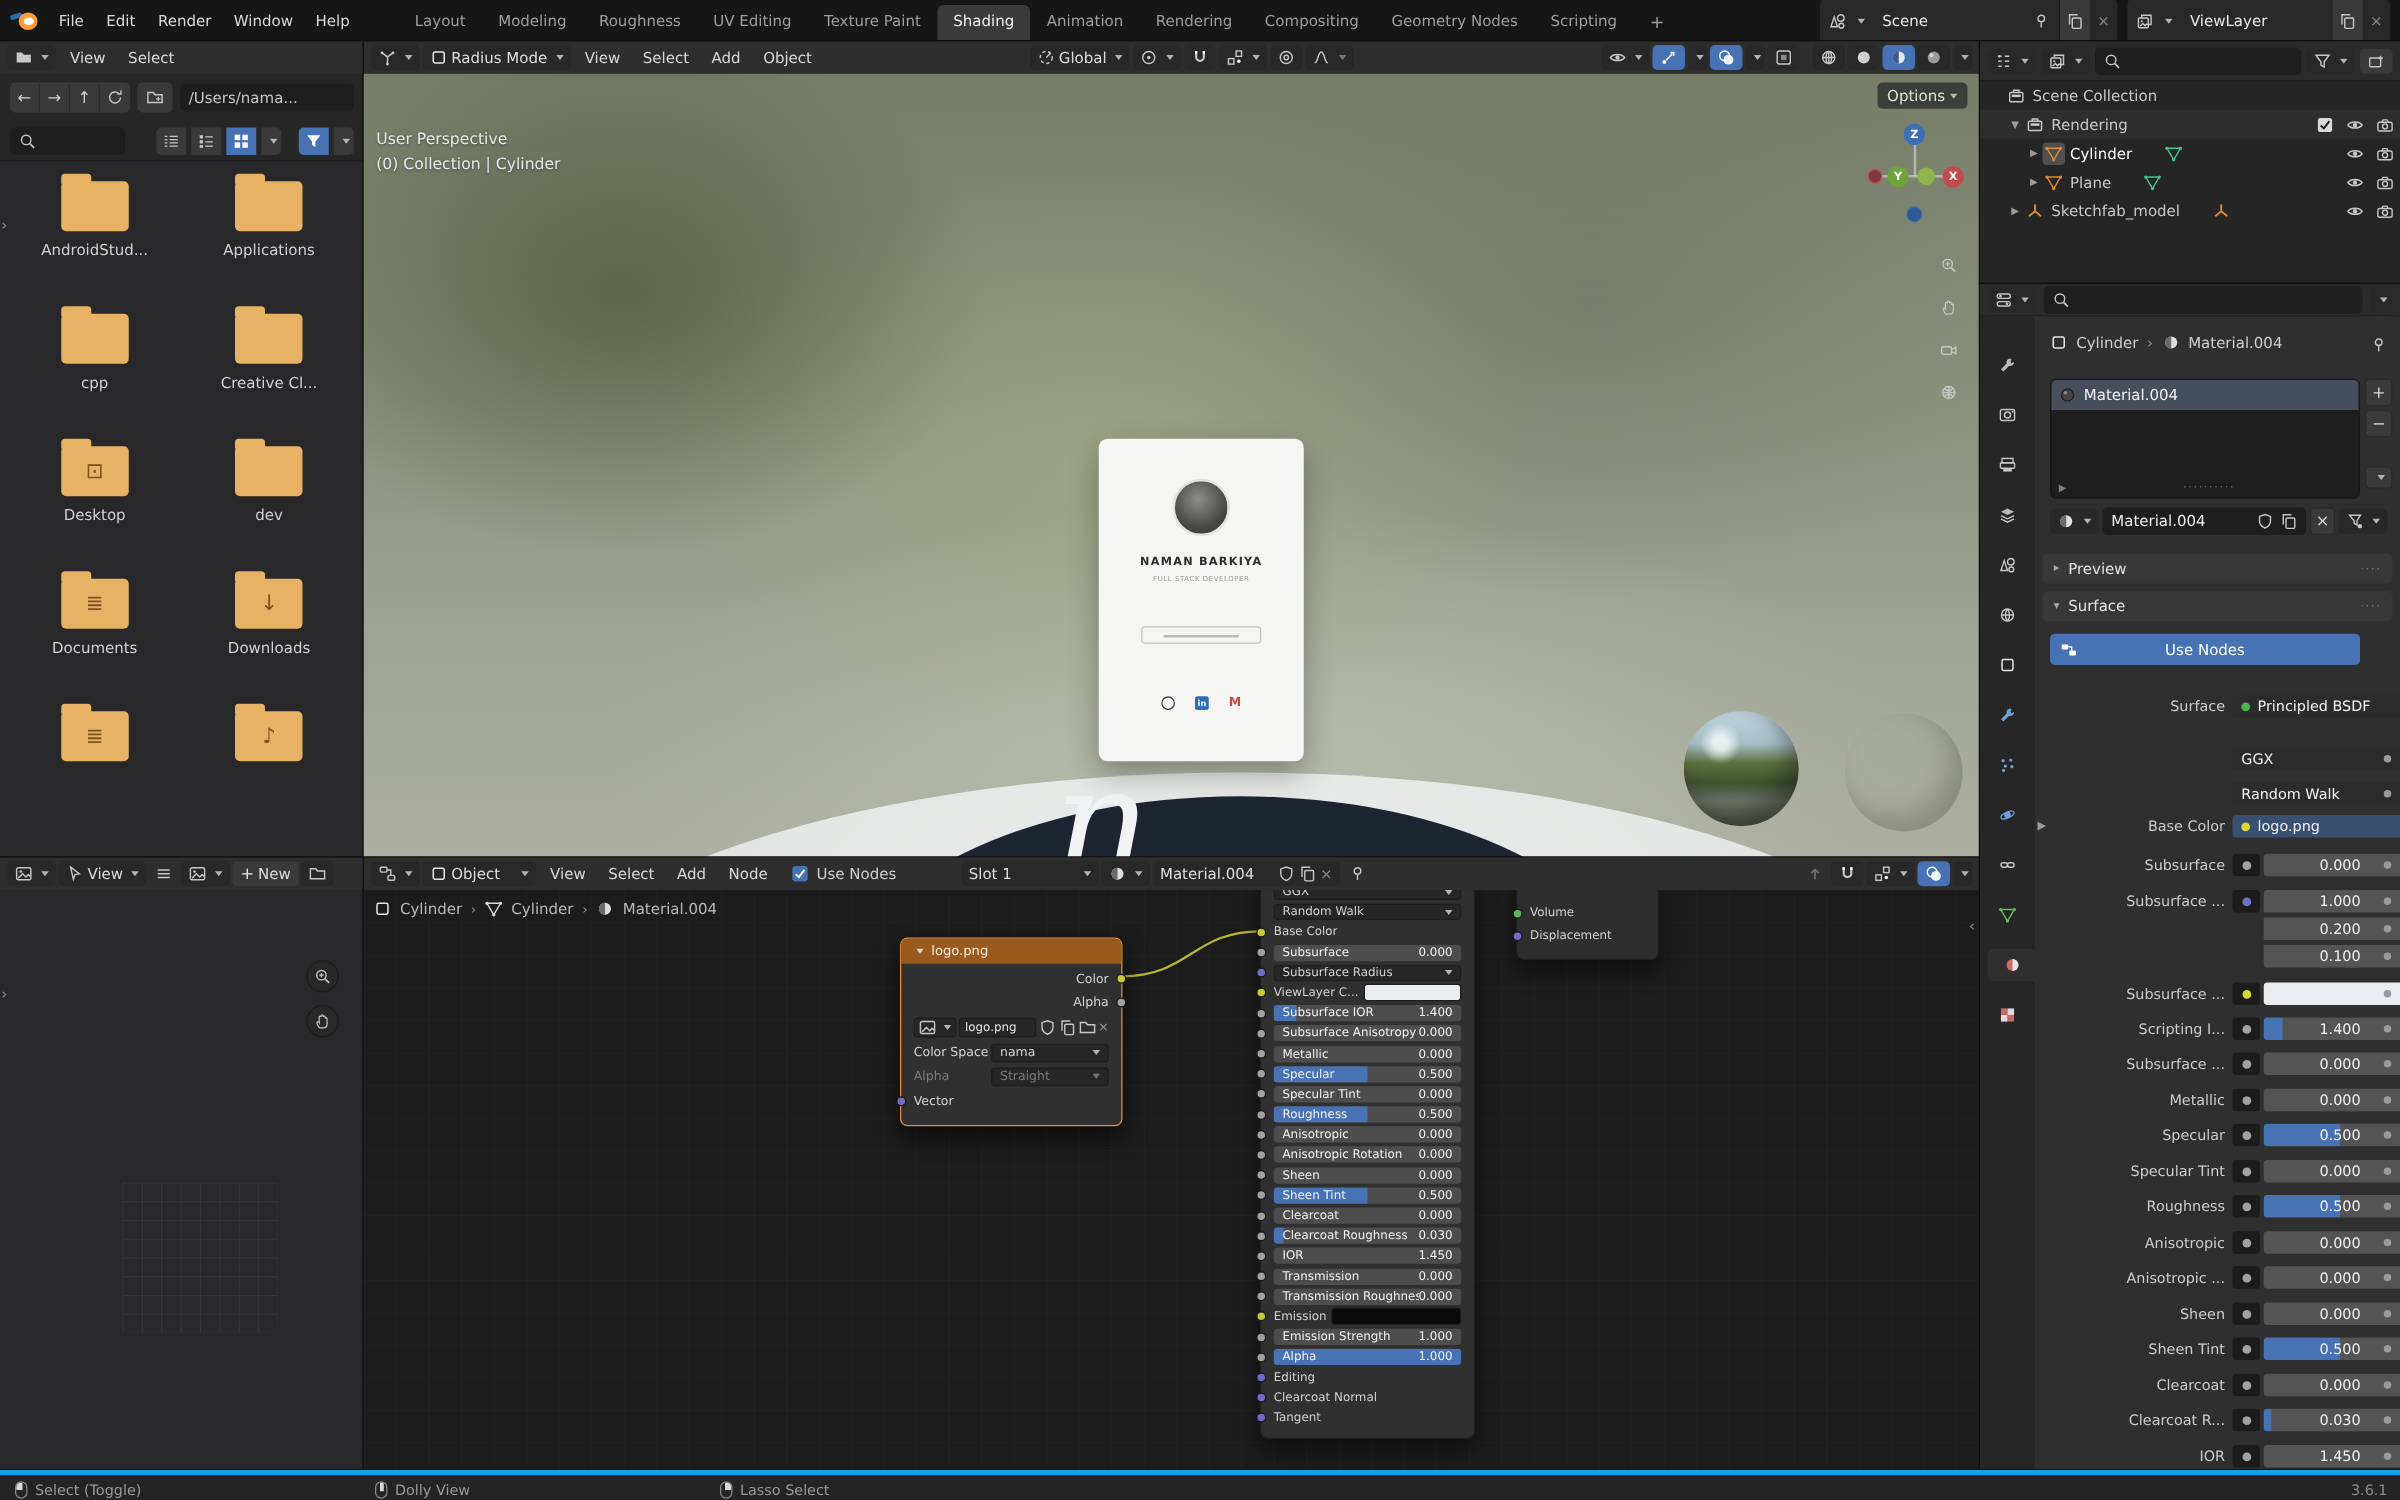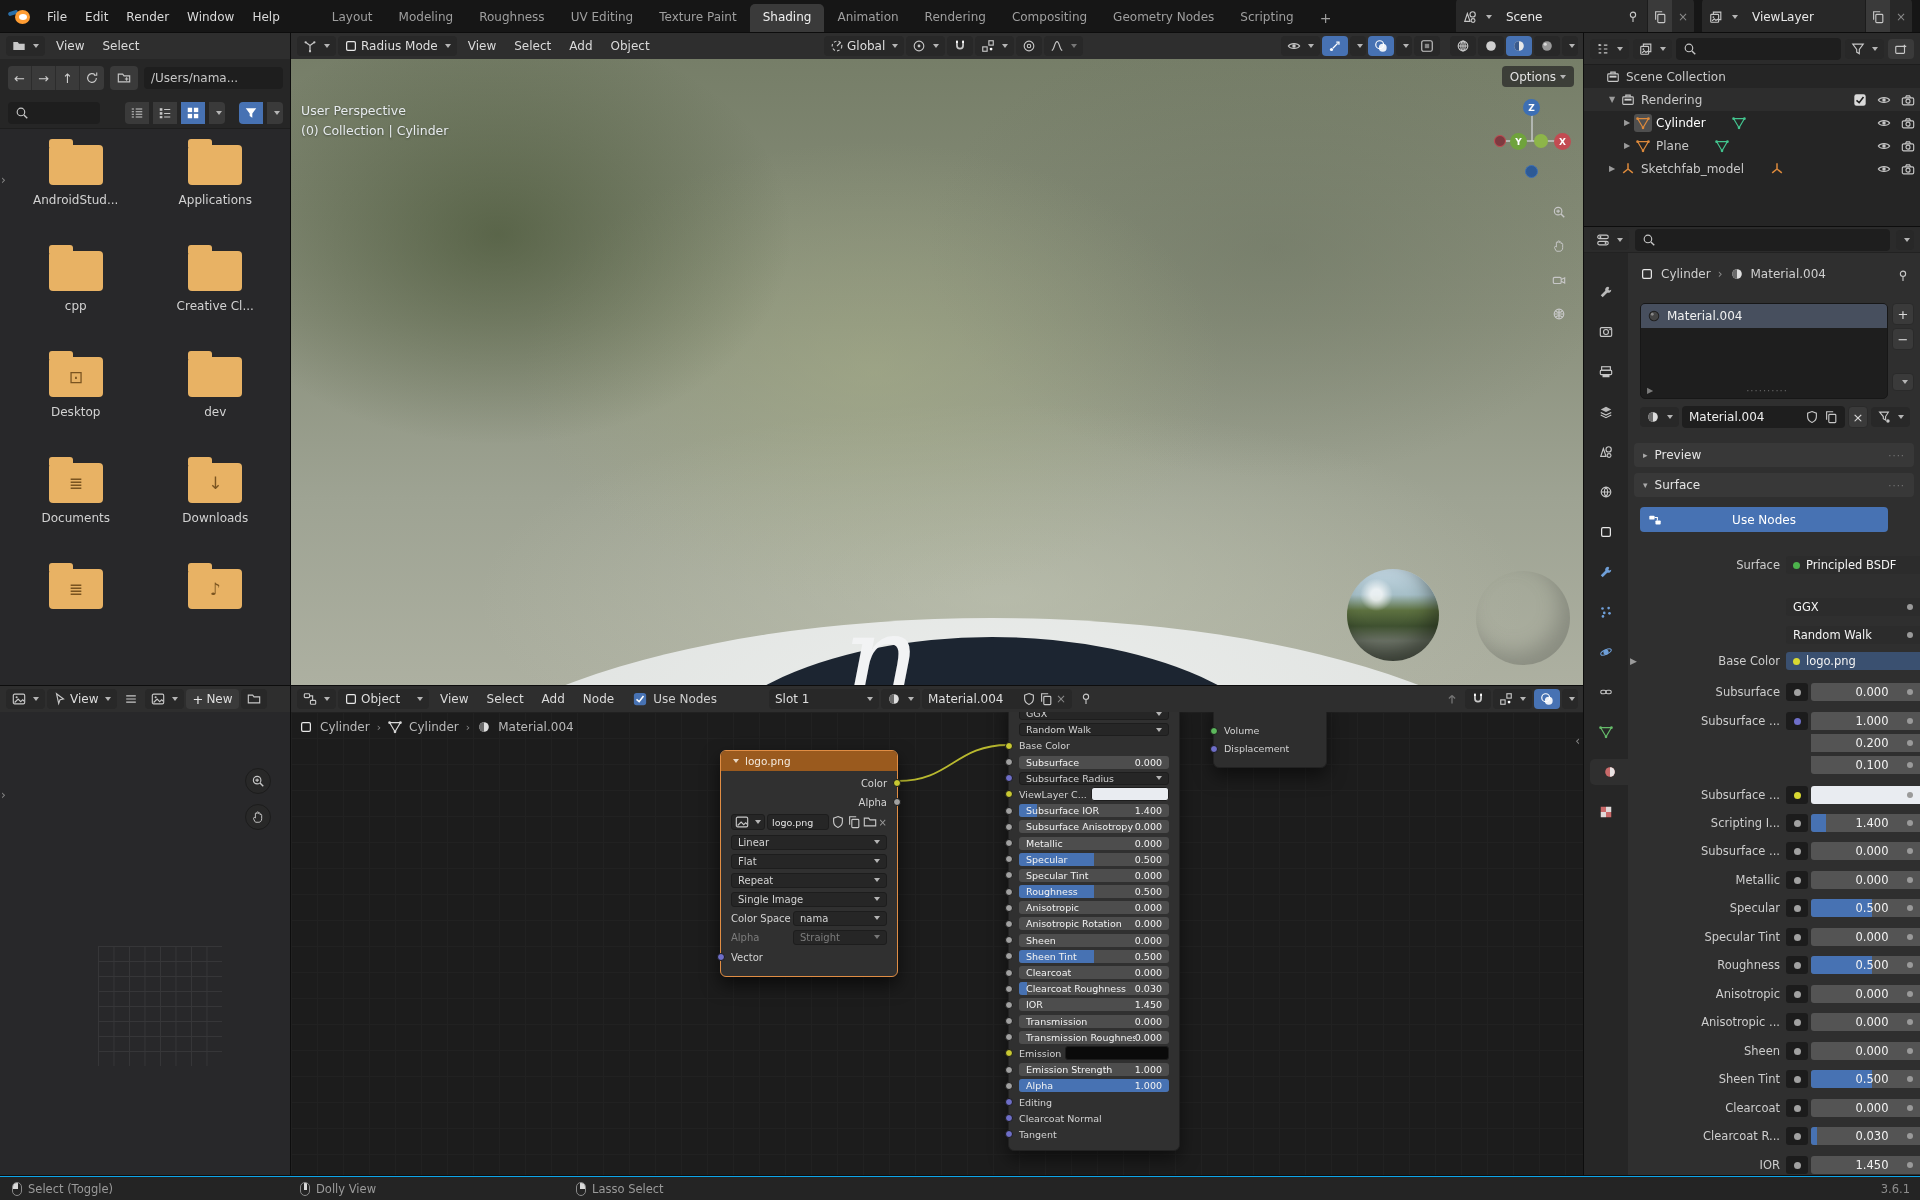--- a/index.html
+++ b/index.html
@@ -157,21 +157,21 @@
 .prow .disc{position:absolute;left:2px;color:#9b9b9b;font-size:9px;line-height:20px}
 .chip{position:absolute;left:158px;width:22px;height:18px;top:1px;background:#1c1c1c;border-radius:3px;display:flex;align-items:center;justify-content:center}
 .chip i{width:7px;height:7px;border-radius:50%;display:block}
 .pfield{position:absolute;left:183px;width:122px;height:18px;top:1px;background:#545454;border-radius:3px;display:flex;align-items:center;justify-content:center;color:#f3f3f3;font-size:11.5px;position:absolute;overflow:hidden}
 .pfield .fill{position:absolute;left:0;top:0;bottom:0;background:#4772b3}
 .pfield .v{position:relative}
 .pfield.wide{left:158px;width:147px;justify-content:flex-start;padding:0 7px;gap:6px;background:#2c2c2c}
 .kdot{position:absolute;right:7px;top:7px;width:6px;height:6px;border-radius:50%;background:#9a9a9a}
 .dot{width:7px;height:7px;border-radius:50%;display:inline-block;flex:none}
 
-#statusbar{left:0;top:1176px;width:1920px;height:24px;background:#242424;border-top:1px solid #0ea5e9;color:#9a9a9a;font-size:11.5px}
+#statusbar{left:0;top:1176px;width:1920px;height:24px;background:#242424;border-top:4px solid #0ea5e9;color:#9a9a9a;font-size:11.5px}
 .st-item{position:absolute;top:0;height:24px;display:flex;align-items:center;gap:6px}
 #st-version{position:absolute;right:10px;top:0;height:24px;display:flex;align-items:center;color:#8d8d8d}
 .mouse{width:10px;height:14px;border:1px solid #8a8a8a;border-radius:5px;position:relative;overflow:hidden}
 .mouse i{position:absolute;background:#d9d9d9}
 .mouse.l i{left:0;top:0;width:5px;height:6px}
 .mouse.m i{left:3px;top:0;width:3px;height:7px}
 .mouse.r i{right:0;top:0;width:5px;height:6px}
 </style>
 </head>
 <body>
@@ -625,20 +625,33 @@
         </span>
       </span>
     <span class="wbtn" style="padding:0 3px">
         <span class="cv"></span>
       </span>
   </div>
   <div id="vp-canvas">
     <div id="platform"></div>
     <div id="navyellipse"></div>
     <div id="nletter">n</div>
+    <div id="card">
+      <div class="avatar"></div>
+      <div class="cname">NAMAN BARKIYA</div>
+      <div class="csub">FULL STACK DEVELOPER</div>
+      <div class="cbtn">
+          <i></i>
+        </div>
+      <div class="icons">
+        <span class="gh"></span>
+        <span class="li">in</span>
+        <span class="gm">M</span>
+      </div>
+    </div>
     <div class="sphere" id="hdrisphere"></div>
     <div class="sphere" id="whitesphere"></div>
     <div id="vp-text">
       <div>User Perspective</div>
       <div>(0) Collection | Cylinder</div>
     </div>
     <div id="options-btn">
         <span>Options</span>
         <span class="cv"></span>
       </div>
@@ -865,46 +878,20 @@
                 <path d="M3 11V2h7.5" stroke="#c7c7c7" stroke-width="1.3" fill="none"></path>
               </svg>
             </span>
           <span class="ic">
               <svg width="14" height="14" viewBox="0 0 16 16" fill="none">
                 <path d="M1.5 4V12.5H14.5V5.5H8L6.5 3.5H1.5Z" stroke="#c7c7c7" stroke-width="1.3" fill="none"></path>
               </svg>
             </span>
           <span style="color:#9a9a9a;font-size:10px">×</span>
         </div>
-        <div id="imgnode-dds">
-            <div class="nrow">
-              <div class="ndd">
-                <span>Linear</span>
-                <span class="cv"></span>
-              </div>
-            </div>
-            <div class="nrow">
-              <div class="ndd">
-                <span>Flat</span>
-                <span class="cv"></span>
-              </div>
-            </div>
-            <div class="nrow">
-              <div class="ndd">
-                <span>Repeat</span>
-                <span class="cv"></span>
-              </div>
-            </div>
-            <div class="nrow">
-              <div class="ndd">
-                <span>Single Image</span>
-                <span class="cv"></span>
-              </div>
-            </div>
-          </div>
         <div class="nrow">
             <span class="nlabel" style="width:58px">Color Space</span>
             <div class="ndd">
               <span>nama</span>
               <span class="cv"></span>
             </div>
           </div>
         <div class="nrow">
             <span class="nlabel dimtxt" style="width:58px">Alpha</span>
             <div class="ndd">

